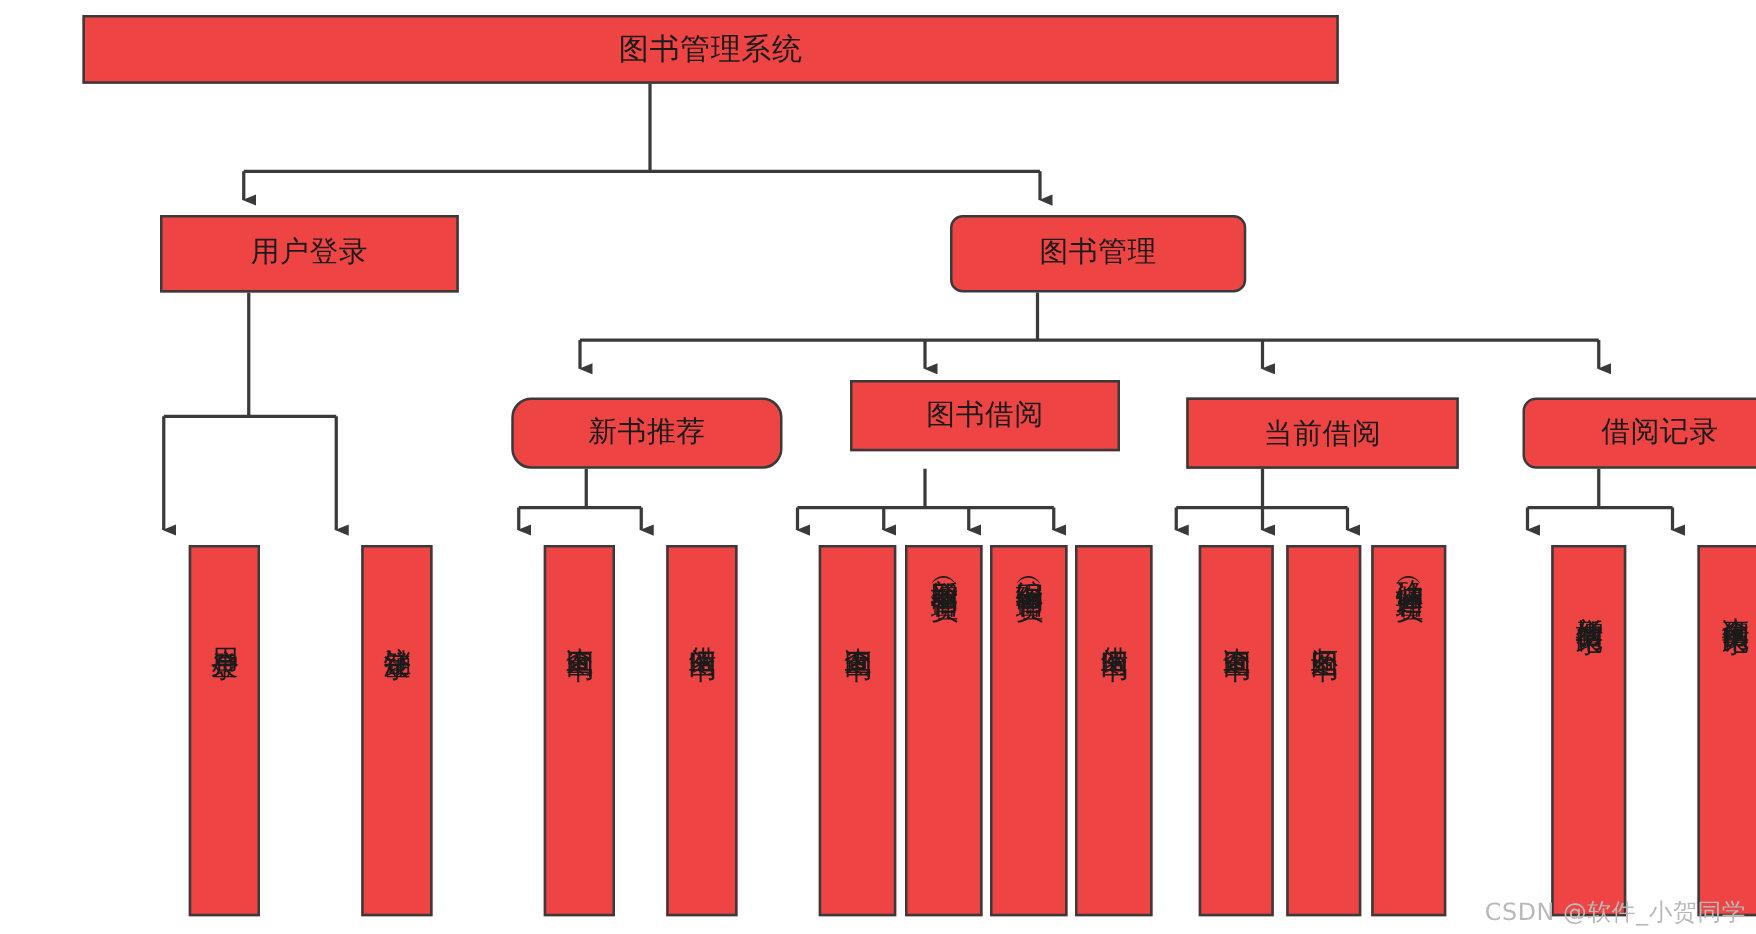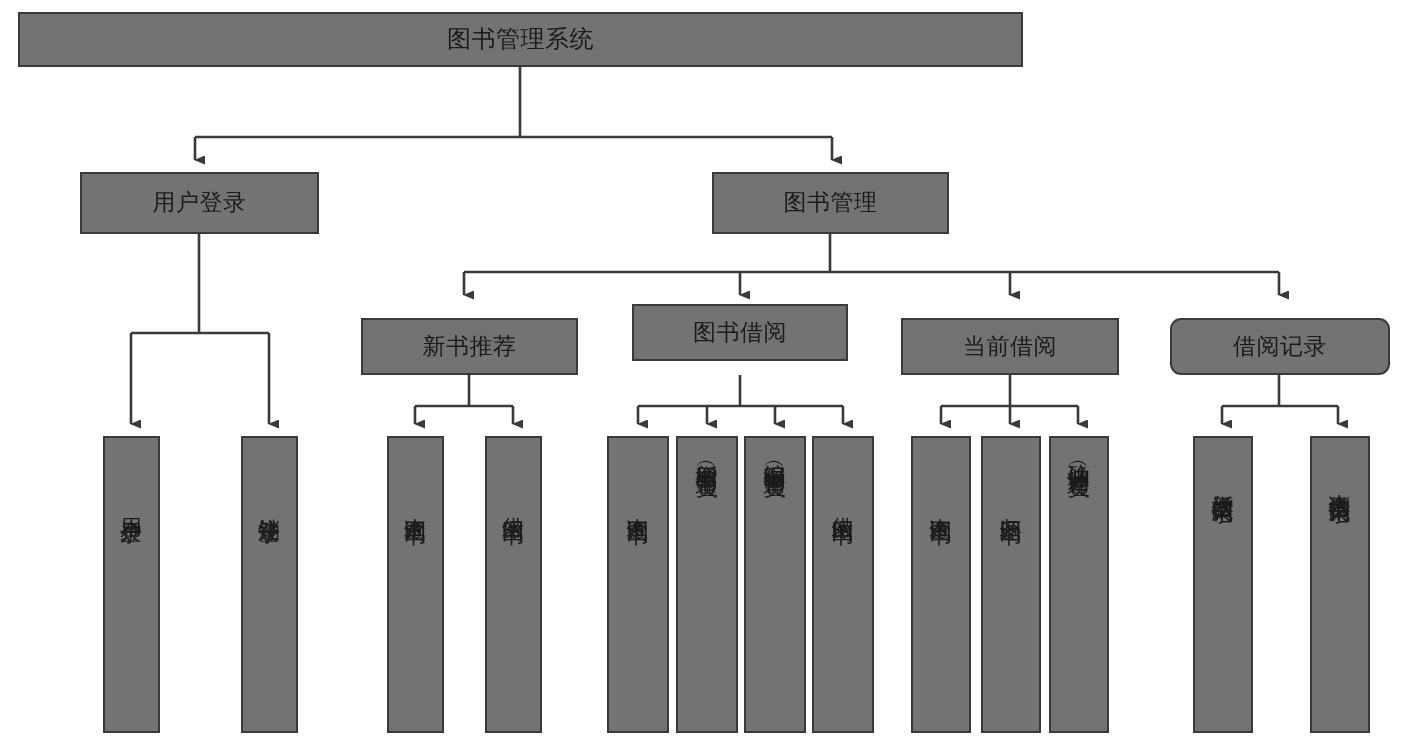--- a/index.html
+++ b/index.html
@@ -22,26 +22,27 @@
     position: absolute;
     left: 0;
     top: 0;
     width: 1405px;
     height: 747px;
     pointer-events: none;
   }
   .node {
     position: absolute;
     box-sizing: border-box;
-    background: #737373;
+    background: #ef4444;
     border: 2px solid #3a3a3a;
     display: flex;
     align-items: center;
     justify-content: center;
     color: #1b1b1b;
+    margin-left: 48px;
   }
   .node-label {
     display: block;
     white-space: pre-line;
     line-height: 1.12;
     letter-spacing: 0.5px;
   }
   
   .node.horiz .node-label {
     writing-mode: horizontal-tb;
@@ -141,25 +142,25 @@
   </svg>
 
   <div class="node horiz root" style="left:18px; top:12px; width:1005px; height:55px;">
     <span class="node-label">图书管理系统</span>
   </div>
 
   <div class="node horiz" style="left:80px; top:172px; width:239px; height:62px;">
     <span class="node-label">用户登录</span>
   </div>
 
-  <div class="node horiz" style="left:712px; top:172px; width:237px; height:62px;">
+  <div class="node horiz" style="left:712px; top:172px; width:237px; height:62px;border-radius:10px;">
     <span class="node-label">图书管理</span>
   </div>
 
-  <div class="node horiz" style="left:361px; top:318px; width:217px; height:57px;">
+  <div class="node horiz" style="left:361px; top:318px; width:217px; height:57px;border-radius:16px;">
     <span class="node-label">新书推荐</span>
   </div>
 
   <div class="node horiz" style="left:632px; top:304px; width:216px; height:57px;">
     <span class="node-label">图书借阅</span>
   </div>
 
   <div class="node horiz" style="left:901px; top:318px; width:218px; height:57px;font-family:Liberation Serif, serif;">
     <span class="node-label">当前借阅</span>
   </div>
@@ -213,14 +214,15 @@
   </div>
 
   <div class="node vert mid" style="left:1193px; top:436px; width:60px; height:297px;">
     <span class="node-label">新增借阅记录</span>
   </div>
 
   <div class="node vert mid" style="left:1310px; top:436px; width:60px; height:297px;">
     <span class="node-label">查询借阅记录</span>
   </div>
 
+  <div class="watermark">CSDN @软件_小贺同学</div>
 
 </div>
 
 </body></html>

